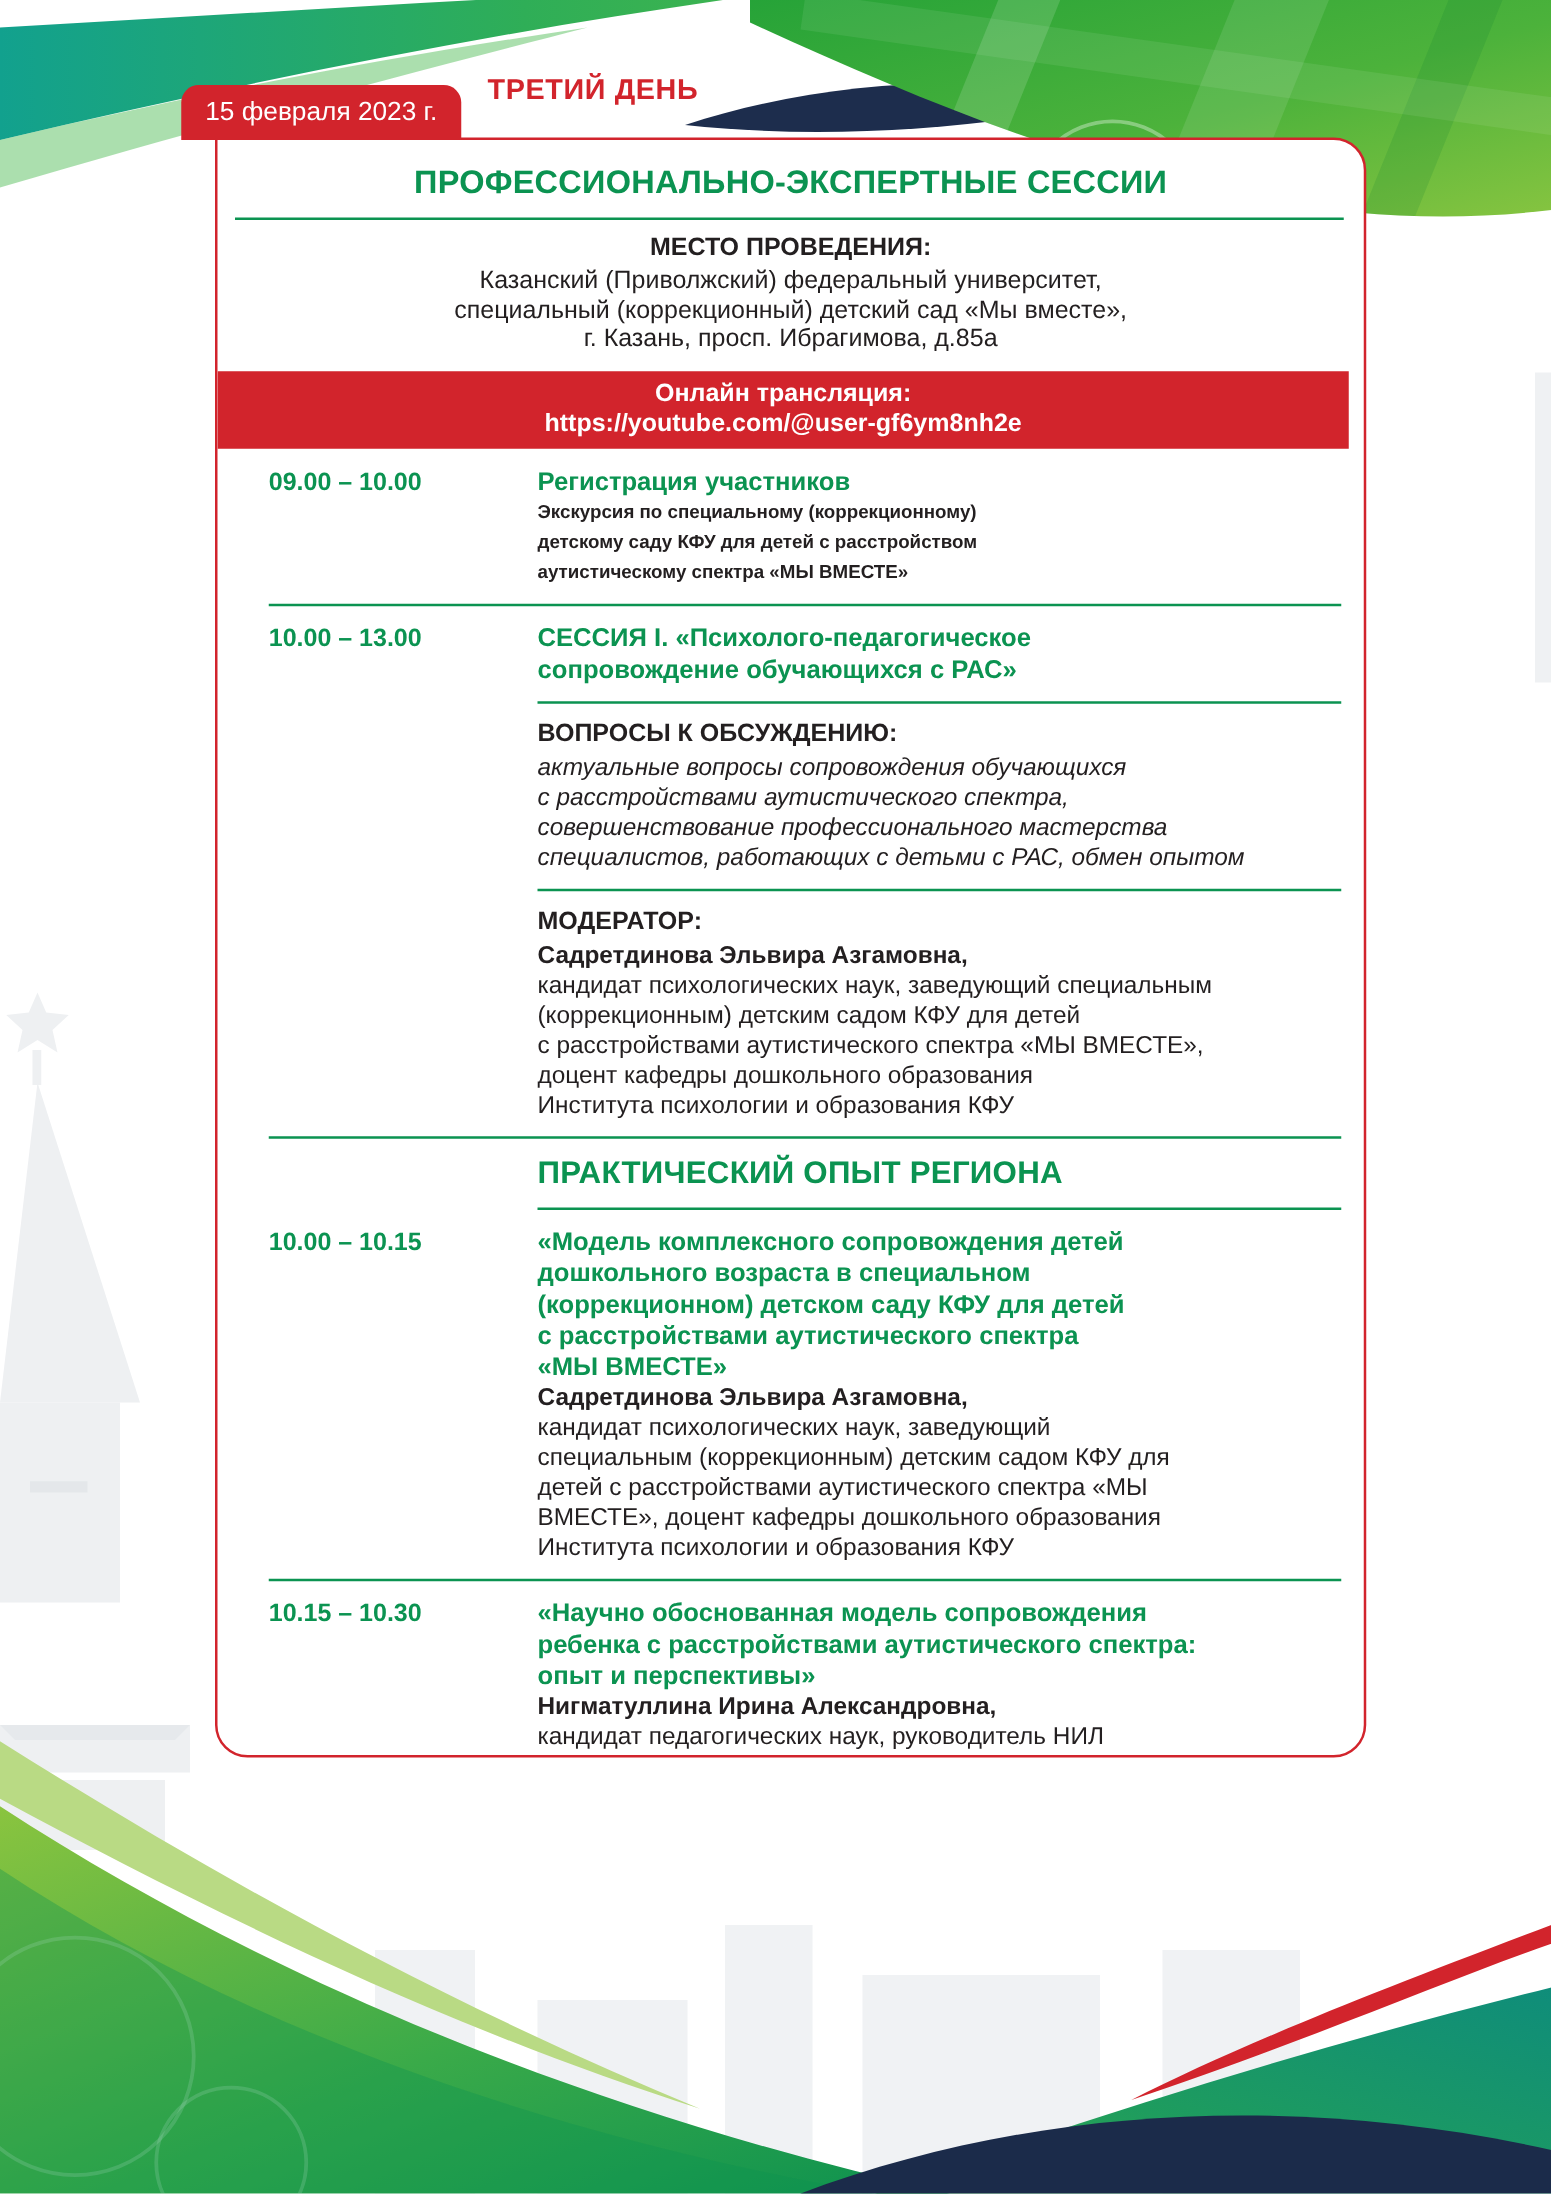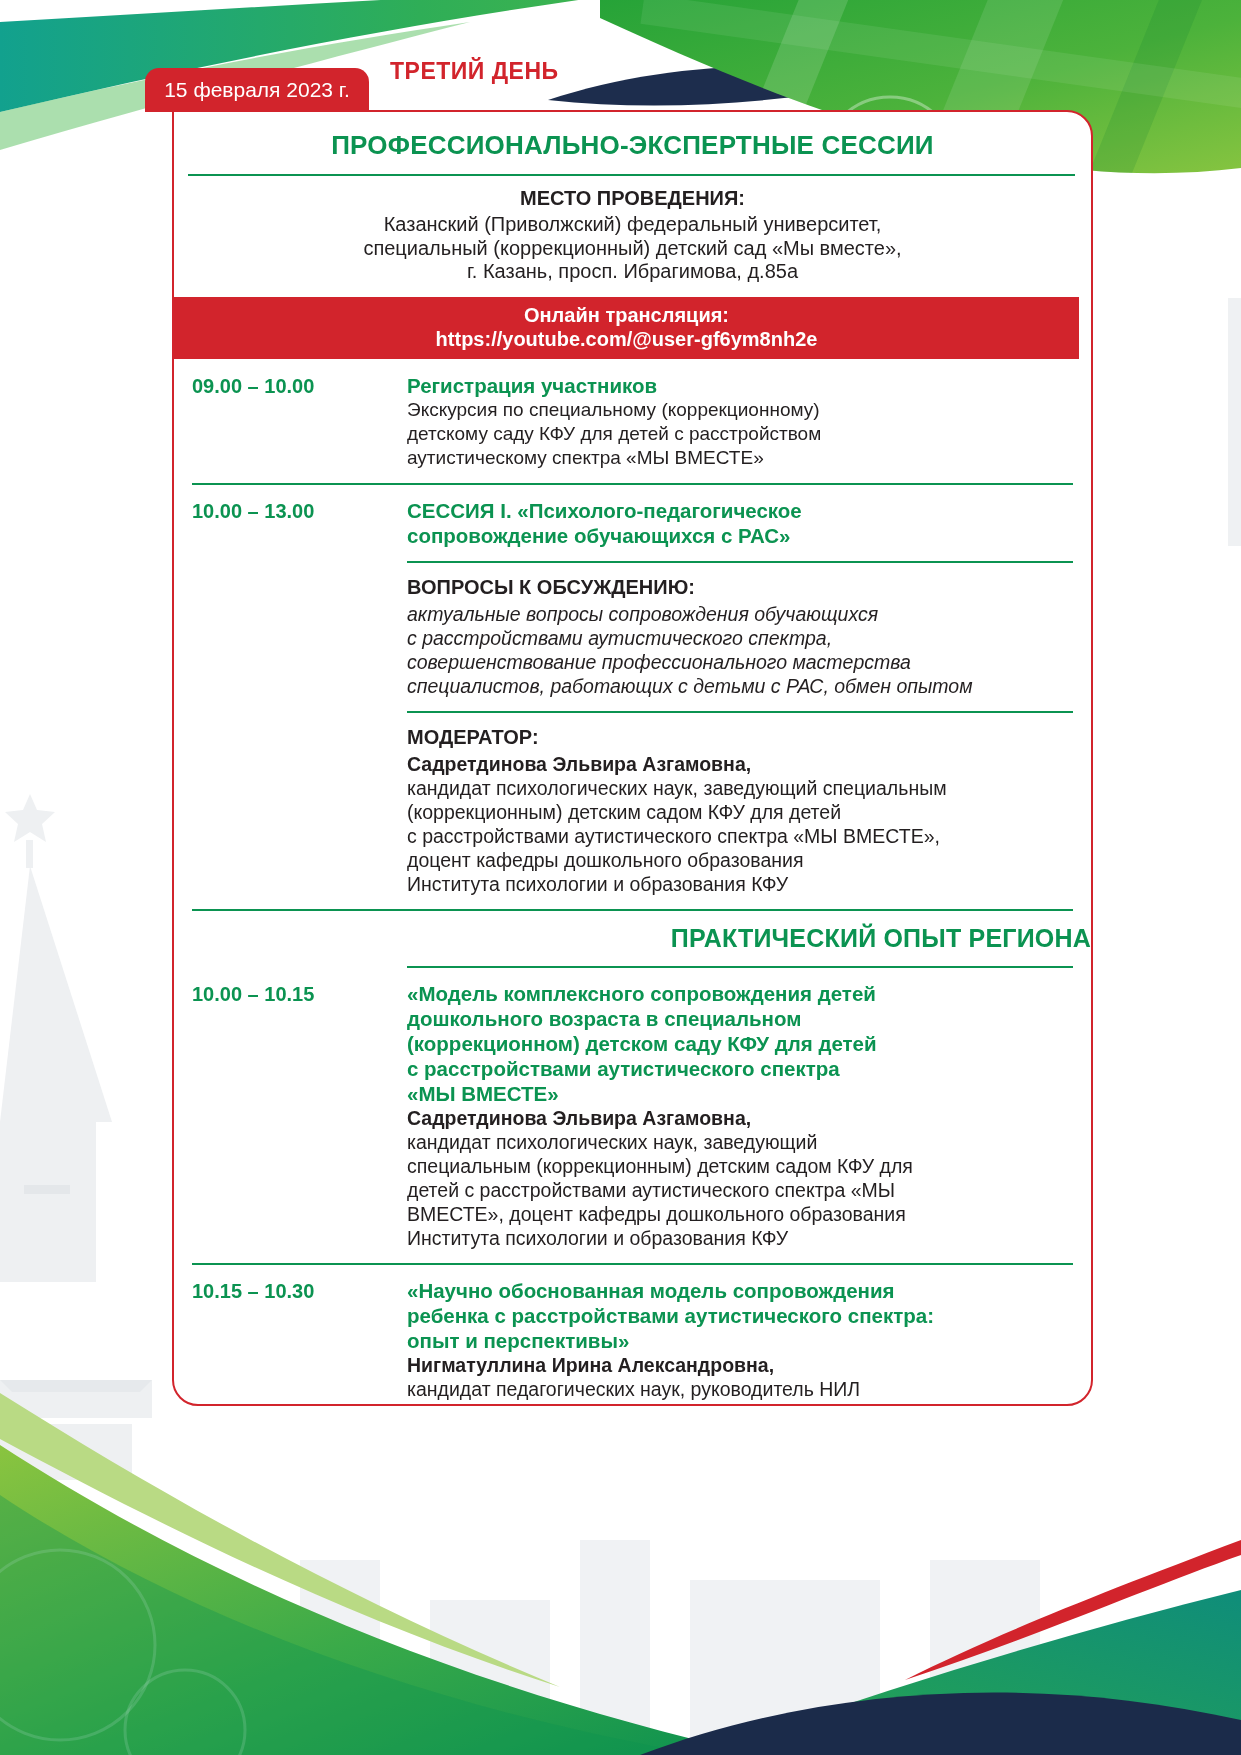--- a/index.html
+++ b/index.html
@@ -40,35 +40,35 @@
     margin:18px 30px 0;letter-spacing:.2px;
   }
   .title-rule{height:2px;background:#0b9351;margin:13px 16px 0 14px;}
   .venue{text-align:center;margin-top:11px;}
   .venue-heading{font-weight:bold;font-size:20px;}
   .venue-address{font-size:20px;line-height:23.5px;white-space:pre-line;margin-top:3px;}
   .stream-banner{
     background:#d2242c;color:#ffffff;text-align:center;font-weight:bold;
     font-size:20px;line-height:24px;margin:13px 12px 0 0;padding:6px 0 8px;
   }
-  .schedule{margin-top:14px;}
+  .schedule{margin-top:14px;margin-left:23px;}
   .entry{display:grid;grid-template-columns:215px 1fr;padding:0 18px;}
   .entry .time{color:#0b9351;font-weight:bold;font-size:20px;padding-top:2px;white-space:nowrap;}
   .green-title{color:#0b9351;font-weight:bold;font-size:20.5px;line-height:25px;white-space:pre-line;}
-  .bold-black{font-weight:normal;font-size:19px;line-height:24px;white-space:pre-line;color:#231f20;}
+  .bold-black{font-weight:bold;font-size:15px;line-height:24px;white-space:pre-line;color:#231f20;}
   .regular{font-size:19.5px;line-height:24px;white-space:pre-line;color:#231f20;}
   .italic{font-style:italic;font-size:19.5px;line-height:24px;white-space:pre-line;color:#231f20;}
   .block{padding:0 18px 0 233px;}
   .block-heading{font-weight:bold;font-size:20px;margin-bottom:3px;}
   .speaker{font-weight:bold;font-size:19.5px;line-height:24px;color:#231f20;}
   .sep{height:2px;background:#0b9351;margin:13px 18px;}
   .sep.content{margin-left:233px;}
   .section-heading{
     color:#0b9351;font-weight:bold;font-size:25px;letter-spacing:.2px;
-    padding-left:233px;margin-top:4px;text-align:right;
+    padding-left:233px;margin-top:4px;
   }
 </style>
 </head>
 <body>
 
 <svg id="top-deco" class="deco" width="1241" height="260" viewBox="0 0 1241 260">
   <defs>
     <linearGradient id="gTL" x1="0" y1="0" x2="1" y2="0">
       <stop offset="0" stop-color="#12a18e"></stop>
         <stop offset="0.6" stop-color="#2fae57"></stop>

